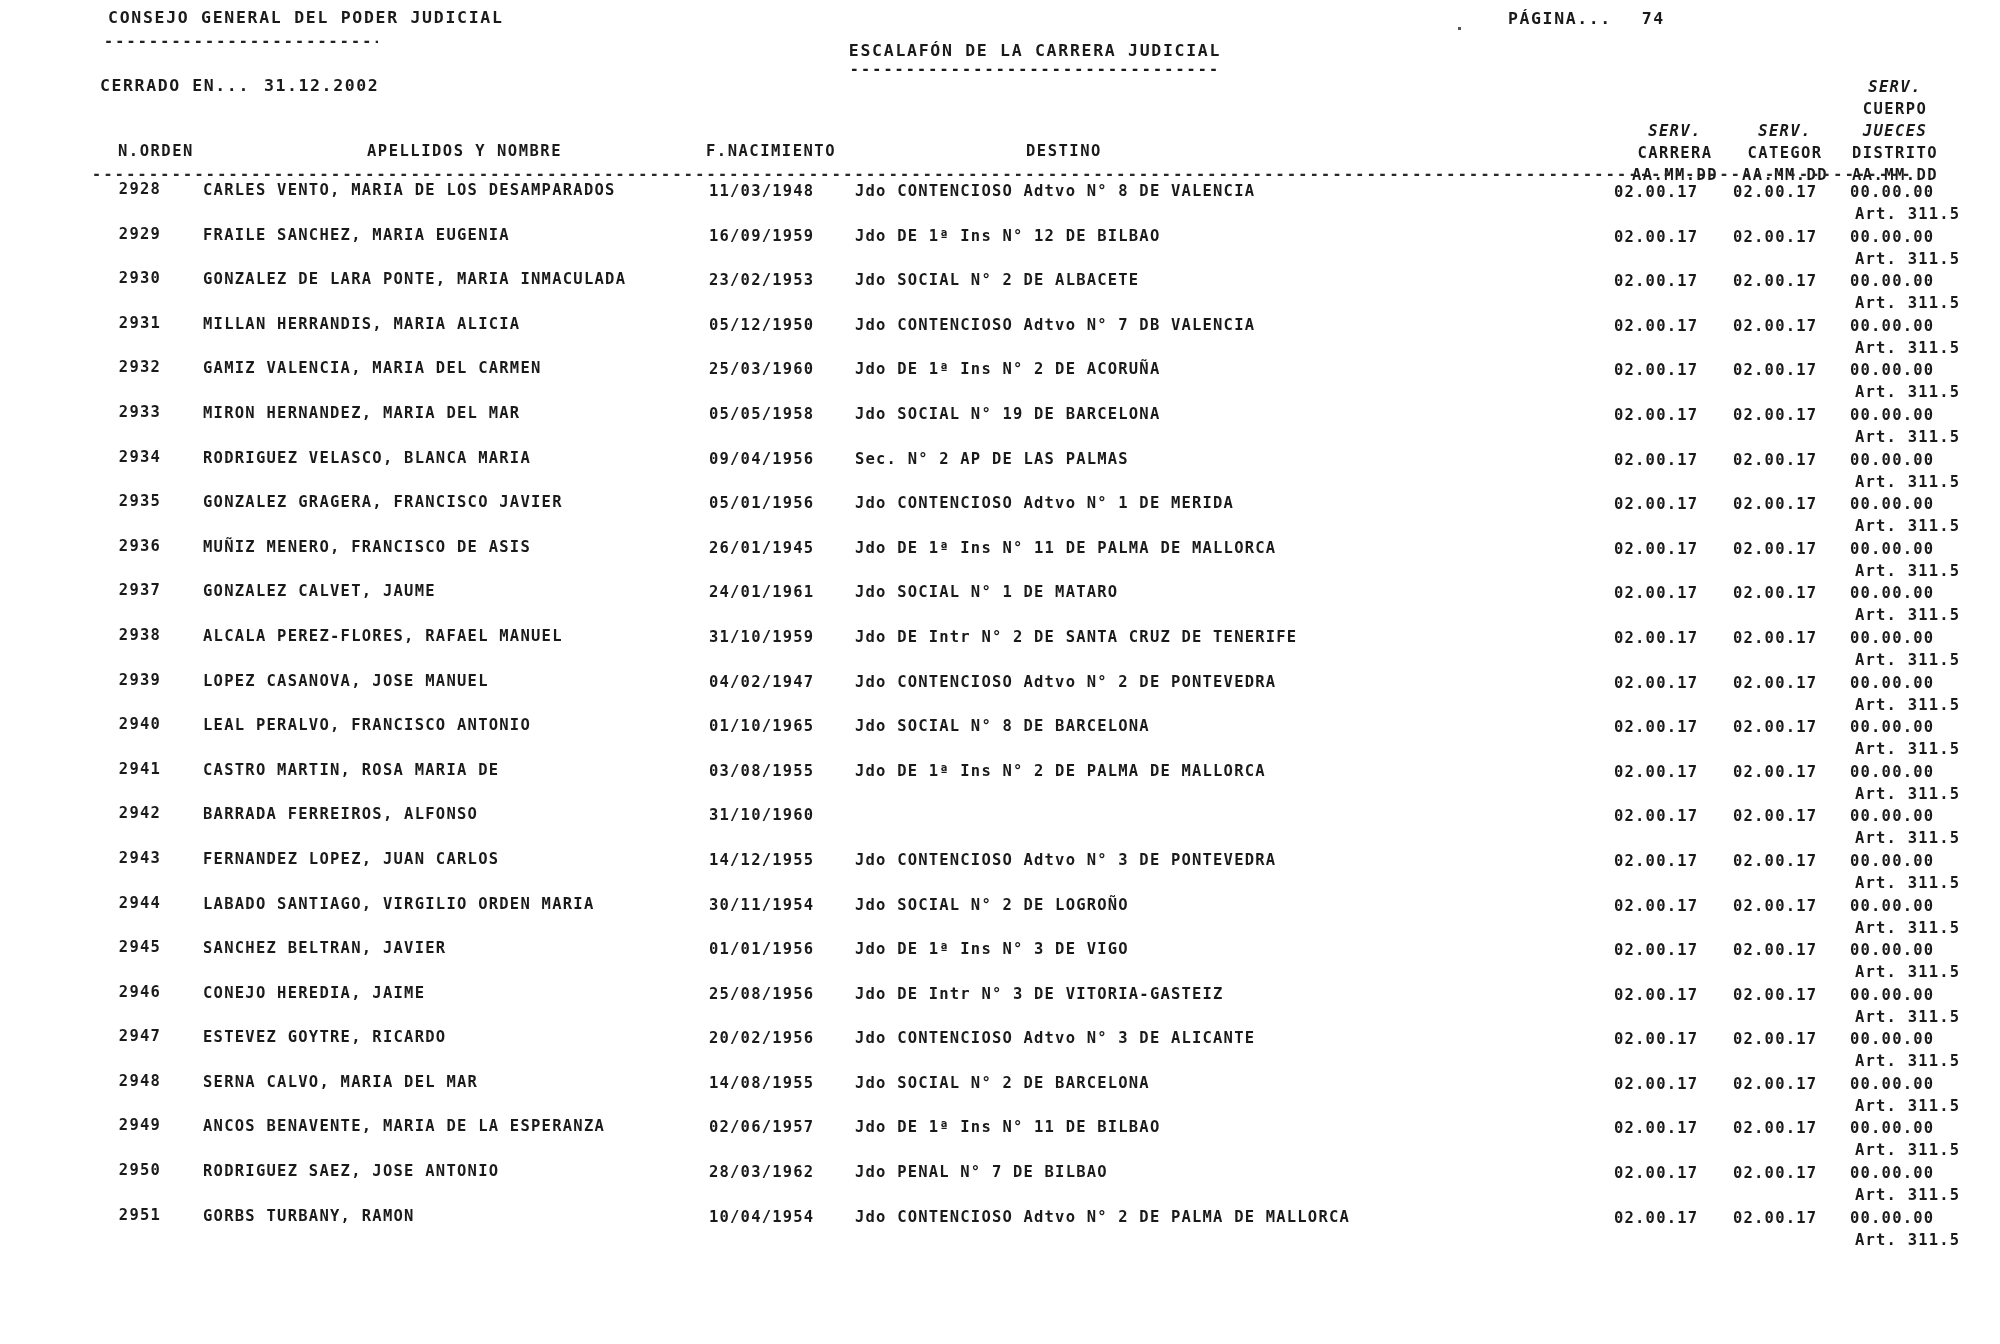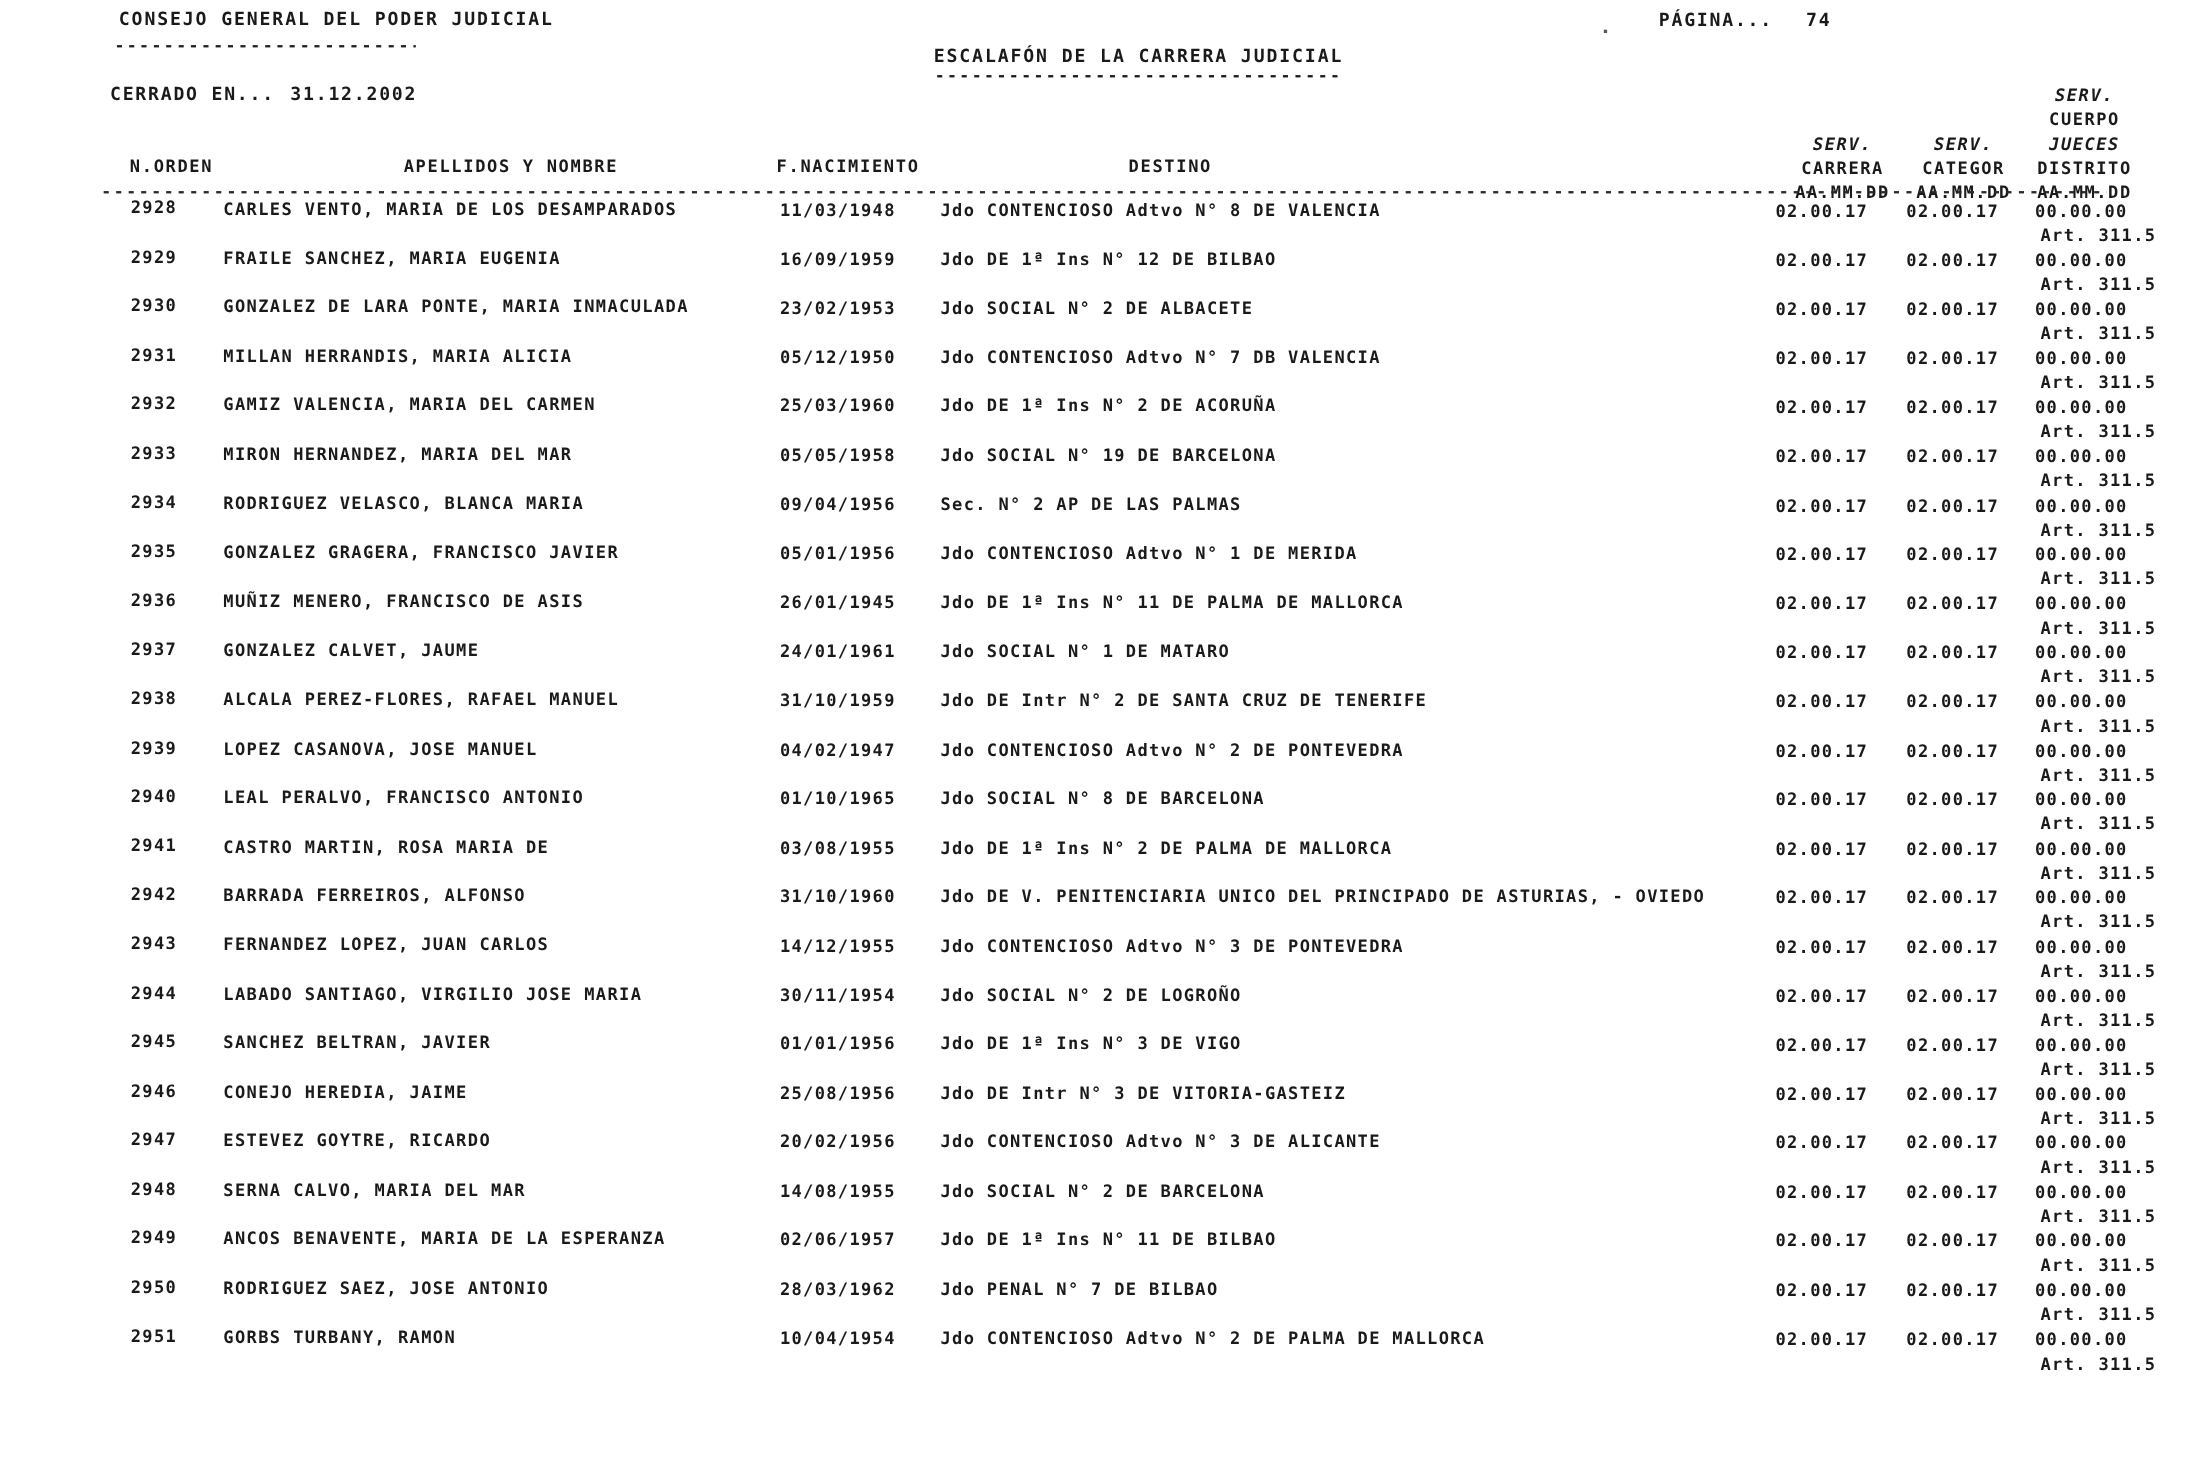--- a/index.html
+++ b/index.html
@@ -415,39 +415,38 @@
         <span class="c-dest">Jdo DE 1ª Ins N° 2 DE PALMA DE MALLORCA</span>
         <span class="c-carrera">02.00.17</span>
         <span class="c-categ">02.00.17</span>
         <span class="c-distrito">00.00.00</span>
         <span class="c-art">Art. 311.5</span>
       </div>
       <div class="row">
         <span class="c-orden">2942</span>
         <span class="c-nombre">BARRADA FERREIROS, ALFONSO</span>
         <span class="c-fnac">31/10/1960</span>
-        <span class="c-dest">Jdo DE V. PENITENCIARIA UNICO DEL PRINCIPADO DE ASTURIAS, - OVIEDO</span>
         <span class="c-carrera">02.00.17</span>
         <span class="c-categ">02.00.17</span>
         <span class="c-distrito">00.00.00</span>
         <span class="c-art">Art. 311.5</span>
       </div>
       <div class="row">
         <span class="c-orden">2943</span>
         <span class="c-nombre">FERNANDEZ LOPEZ, JUAN CARLOS</span>
         <span class="c-fnac">14/12/1955</span>
         <span class="c-dest">Jdo CONTENCIOSO Adtvo N° 3 DE PONTEVEDRA</span>
         <span class="c-carrera">02.00.17</span>
         <span class="c-categ">02.00.17</span>
         <span class="c-distrito">00.00.00</span>
         <span class="c-art">Art. 311.5</span>
       </div>
       <div class="row">
         <span class="c-orden">2944</span>
-        <span class="c-nombre">LABADO SANTIAGO, VIRGILIO JOSE MARIA</span>
+        <span class="c-nombre">LABADO SANTIAGO, VIRGILIO ORDEN MARIA</span>
         <span class="c-fnac">30/11/1954</span>
         <span class="c-dest">Jdo SOCIAL N° 2 DE LOGROÑO</span>
         <span class="c-carrera">02.00.17</span>
         <span class="c-categ">02.00.17</span>
         <span class="c-distrito">00.00.00</span>
         <span class="c-art">Art. 311.5</span>
       </div>
       <div class="row">
         <span class="c-orden">2945</span>
         <span class="c-nombre">SANCHEZ BELTRAN, JAVIER</span>

